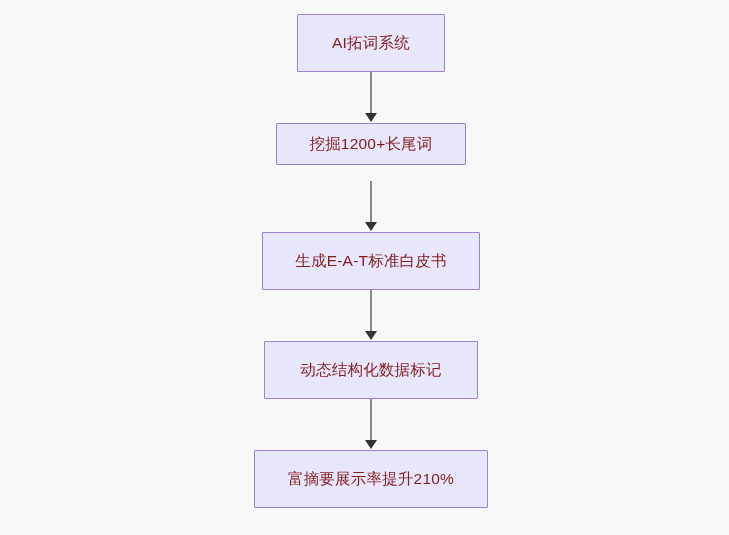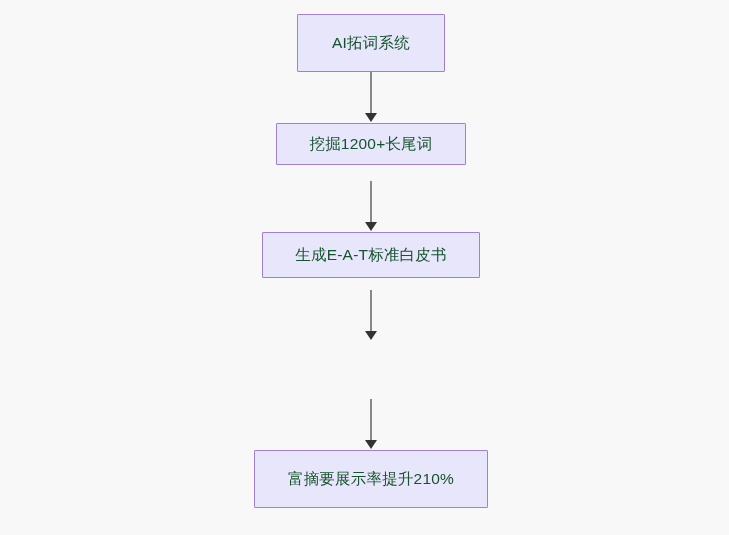--- a/index.html
+++ b/index.html
@@ -29,30 +29,30 @@
     border: 1.6px solid #9f7fd8;
     border-radius: 1px;
     display: flex;
     align-items: center;
     justify-content: center;
     z-index: 2;
   }
   .node-label {
     font-size: 15.5px;
     line-height: 1.2;
-    color: #14532d;
+    color: #7f1d1d;
     letter-spacing: 0.2px;
     white-space: nowrap;
     text-align: right;
     font-family: "Liberation Sans", "DejaVu Sans", sans-serif;
   }
 
   .node-1 { left: 297px; top: 14px;  width: 148px; height: 58px; }
   .node-2 { left: 276px; top: 123px; width: 190px; height: 42px; }
-  .node-3 { left: 262px; top: 232px; width: 218px; height: 46px; }
+  .node-3 { left: 262px; top: 232px; width: 218px; height: 58px; }
   .node-4 { left: 264px; top: 341px; width: 214px; height: 58px; }
   .node-5 { left: 254px; top: 450px; width: 234px; height: 58px; }
 
   
   .edge {
     position: absolute;
     left: 370px;
     width: 2px;
     background: #888888;
     z-index: 1;
@@ -96,20 +96,23 @@
   <div class="edge edge-2"></div>
   <div class="arrowhead arrowhead-2"></div>
 
   <div class="node node-3">
     <span class="node-label">生成E-A-T标准白皮书</span>
   </div>
 
   <div class="edge edge-3"></div>
   <div class="arrowhead arrowhead-3"></div>
 
+  <div class="node node-4">
+    <span class="node-label">动态结构化数据标记</span>
+  </div>
 
   <div class="edge edge-4"></div>
   <div class="arrowhead arrowhead-4"></div>
 
   <div class="node node-5">
     <span class="node-label">富摘要展示率提升210%</span>
   </div>
 
 </div>
 

